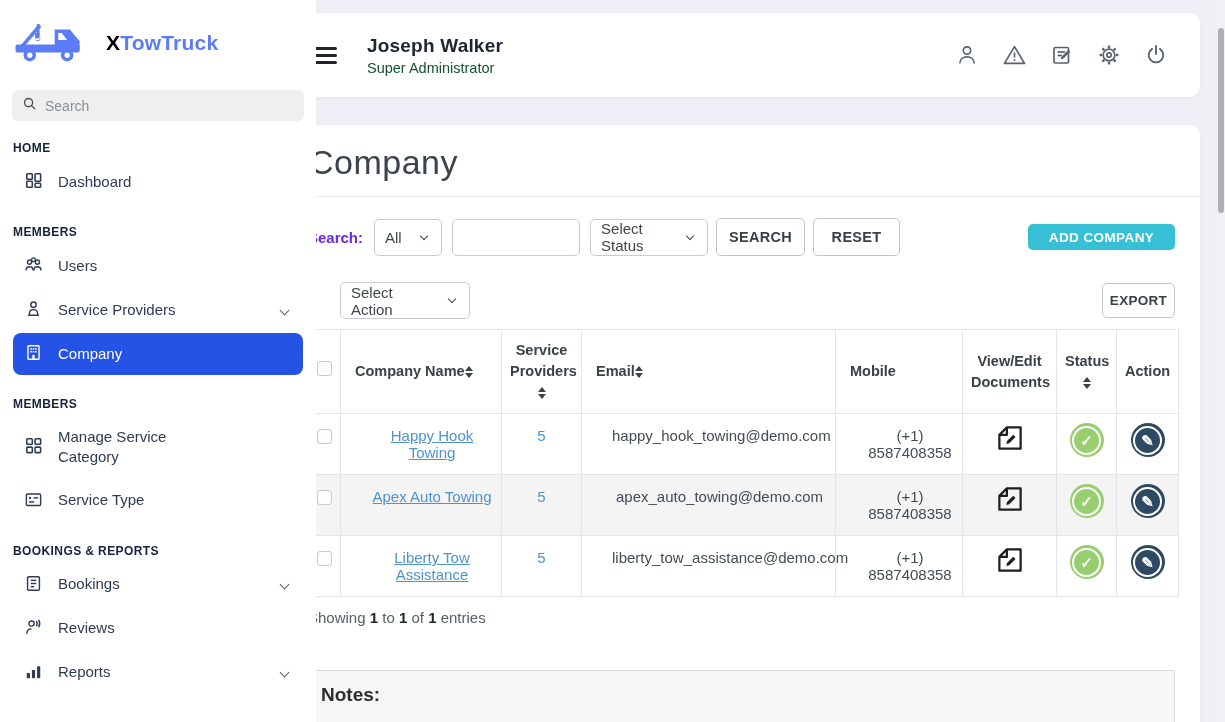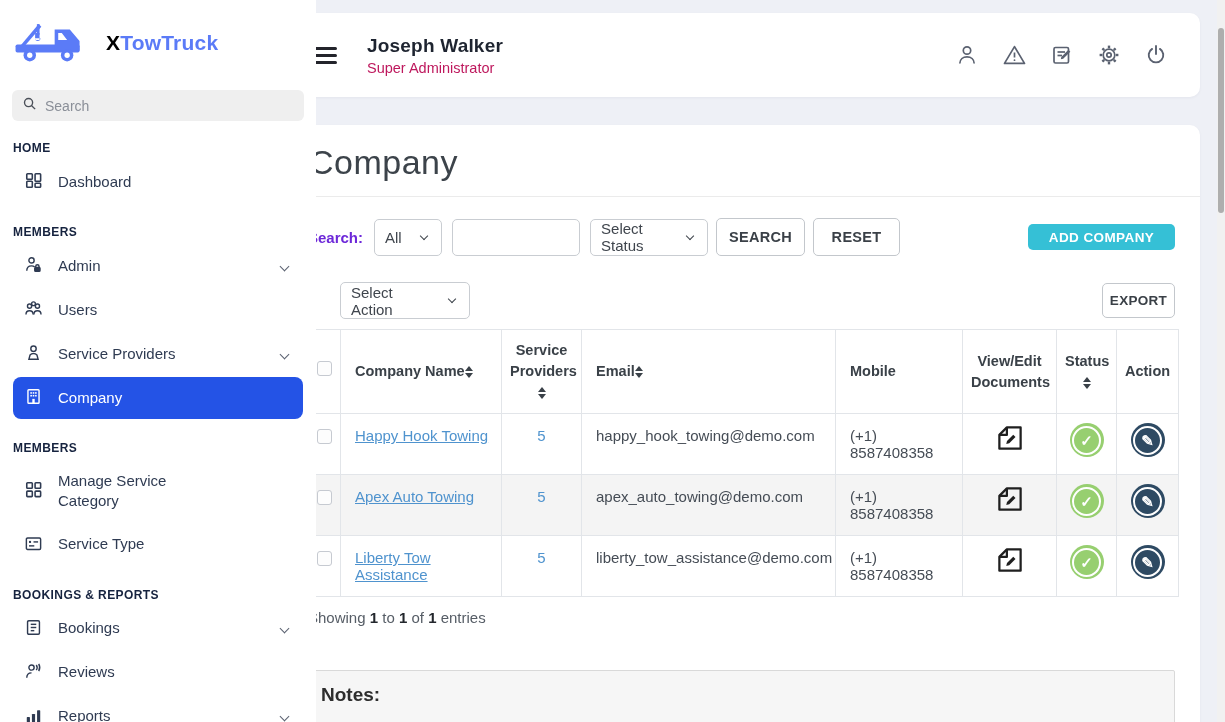--- a/index.html
+++ b/index.html
@@ -22,21 +22,21 @@
   .chev { width:7px; height:7px; border-right:1.7px solid #5a6170; border-bottom:1.7px solid #5a6170; transform:rotate(45deg); margin-left:auto; margin-right:4px; }
 
   
   .main { position:absolute; left:260px; top:0; right:0; bottom:0; background:#eef0f6; }
   .card { background:#fff; border-radius:10px; box-shadow:0 1px 3px rgba(30,40,70,.05); }
   .header-card { margin:13px 25px 0 23px; height:84px; display:flex; align-items:center; padding:0 32px 0 28px; }
   .hamburger { width:26px; display:flex; flex-direction:column; gap:4px; cursor:pointer; }
   .hamburger span { display:block; height:3px; background:#23242b; border-radius:2px; }
   .user-block { margin-left:30px; }
   .user-name { font-size:19px; font-weight:bold; color:#1e2430; letter-spacing:.2px; }
-  .user-role { font-size:14.5px; color:#be185d; margin-top:3px; }
+  .user-role { font-size:14.5px; color:#14532d; margin-top:3px; }
   .header-icons { margin-left:auto; display:flex; align-items:center; gap:23px; color:#5a6170; }
   .header-icons .hicon { cursor:pointer; display:flex; }
 
   .content-card { margin:28px 25px 0 23px; height:700px; padding:18px 25px; }
   .page-title { font-size:34px; color:#3c434a; font-weight:500; letter-spacing:.5px; padding-left:1px; }
   .title-divider { border-bottom:1px solid #ebebeb; margin:14px -25px 0 -25px; }
 
   .filter-row { display:flex; align-items:center; margin-top:21px; height:38px; }
   .filter-label { font-weight:bold; font-size:15px; color:#6d28d9; margin-right:11px; }
   .sel { border:1px solid #c9cdd2; border-radius:5px; height:37px; background:#fff; display:flex; align-items:center; padding:0 10px; font-size:15px; color:#3f454d; cursor:pointer; }
@@ -51,21 +51,21 @@
   .action-row { display:flex; align-items:center; margin-top:26px; height:37px;padding-left:32px; }
   .sel-action { width:130px; gap:12px; }
   .btn-export { margin-left:auto; width:73px; height:35px; font-size:13.5px; }
 
   
   table.data { border-collapse:collapse; width:100%; margin-top:10px; table-layout:fixed; }
   table.data th, table.data td { border:1px solid #e2e5e9; }
   table.data th { font-size:14.5px; font-weight:bold; color:#3a4148; padding:10px 8px; vertical-align:middle; line-height:1.45; }
   table.data th.al { text-align:left; padding-left:14px; }
   table.data td { font-size:15px; color:#454c55; padding:13px 8px; vertical-align:top; }
-  table.data td.al { text-align:left; padding-left:14px; }
+  table.data td.al { text-align:center; padding-left:30px; }
   table.data td.ctr, table.data th.ctr { text-align:center; }
   table.data tr.stripe { background:#f4f4f4; }
   .col-cb { width:32px; } .col-name { width:161px; } .col-prov { width:80px; } .col-email { width:254px; }
   .col-mob { width:127px; } .col-doc { width:94px; } .col-status { width:60px; } .col-action { width:62px; }
   th .hwrap { display:inline-flex; align-items:center; gap:0; }
   .sort { display:inline-flex; flex-direction:column; gap:2px; vertical-align:middle; }
   .sort i { display:block; width:0; height:0; border-left:4px solid transparent; border-right:4px solid transparent; }
   .sort .up { border-bottom:5px solid #3a4148; }
   .sort .dn { border-top:5px solid #3a4148; }
   .cb { width:15px; height:15px; border:1.5px solid #c6cad1; border-radius:3px; background:#fdfdfd; display:inline-block; cursor:pointer; }
@@ -126,30 +126,20 @@
     <span><svg width="19" height="19" viewBox="0 0 24 24" fill="none" stroke="currentColor" stroke-width="2">
           <rect x="3.5" y="3.5" width="7" height="7" rx="1"></rect>
           <rect x="14" y="3.5" width="7" height="9.5" rx="1"></rect>
           <rect x="3.5" y="13" width="7" height="7.5" rx="1"></rect>
           <rect x="14" y="15.5" width="7" height="5" rx="1"></rect>
         </svg></span>
     <span class="nav-label">Dashboard</span>
   </div>
 
   <div class="nav-section-label">MEMBERS</div>
-  <div class="nav-item">
-    <span><svg width="19" height="19" viewBox="0 0 24 24" fill="none" stroke="currentColor" stroke-width="1.8">
-          <circle cx="9.5" cy="6.8" r="3.3"></circle>
-          <path d="M3.5 20c0-4.2 2.8-6.3 6-6.3 1.6 0 3 .5 4 1.4"></path>
-          <path d="M14.8 15.8v-1.4a2.1 2.1 0 0 1 4.2 0v1.4"></path>
-          <rect x="13.6" y="15.8" width="6.6" height="4.8" rx="1" fill="currentColor"></rect>
-        </svg></span>
-    <span class="nav-label">Admin</span>
-    <span class="chev"></span>
-  </div>
   <div class="nav-item">
     <span><svg width="19" height="19" viewBox="0 0 24 24" fill="none" stroke="currentColor" stroke-width="1.8">
           <circle cx="7" cy="9" r="2.6"></circle>
           <circle cx="17" cy="9" r="2.6"></circle>
           <circle cx="12" cy="6" r="2.4"></circle>
           <path d="M2.5 19.5c0-3 2-4.7 4.5-4.7s4.5 1.7 4.5 4.7"></path>
           <path d="M12.5 19.5c0-3 2-4.7 4.5-4.7s4.5 1.7 4.5 4.7"></path>
         </svg></span>
     <span class="nav-label">Users</span>
   </div>

